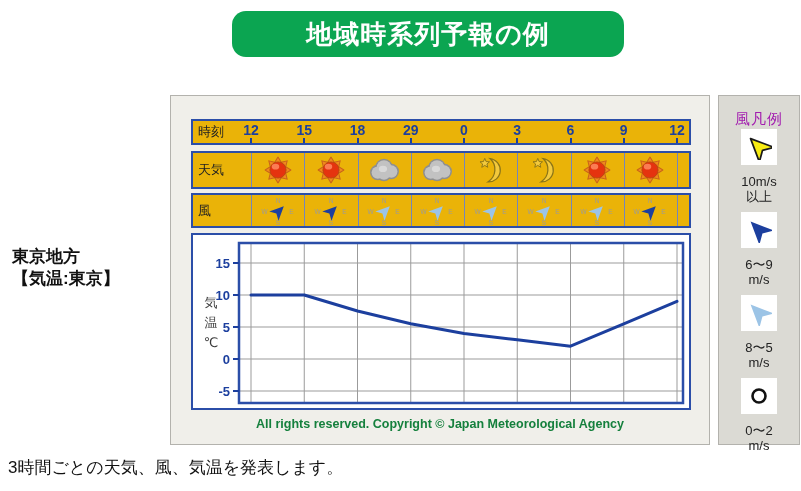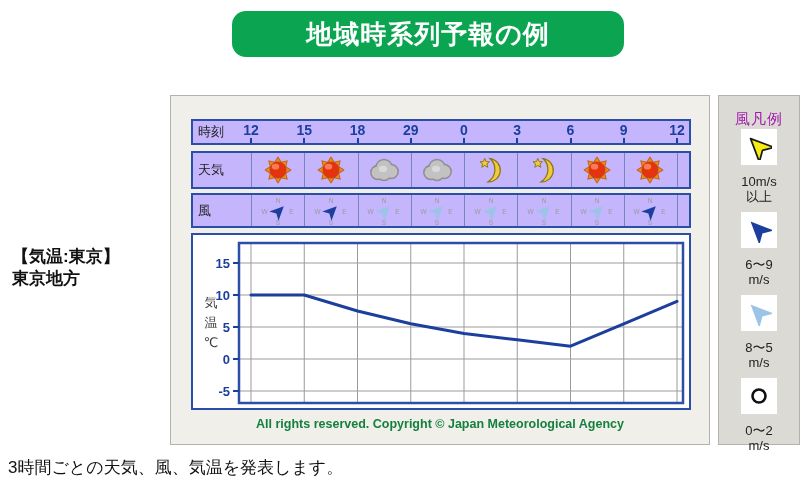--- a/index.html
+++ b/index.html
@@ -13,21 +13,21 @@
     display:flex; align-items:center; justify-content:center; letter-spacing:1px; }
 
   
   .region { left:12px; top:246px; font-size:17px; font-weight:bold; color:#111;
     line-height:1.3; }
 
   
   .panel { left:170px; top:95px; width:540px; height:350px; background:#f0efea;
     border:1px solid #b3b2ad; }
 
-  .row { position:absolute; left:20px; width:500px; background:#c4b5fd;
+  .row { position:absolute; left:20px; width:500px; background:#eab308;
     border:2px solid #2b4ea8;padding-left:24px; }
   #time-row    { top:23px;  height:26px; }
   #weather-row { top:55px;  height:38px; }
   #wind-row    { top:97px;  height:35px; }
   .row-label { position:absolute; left:5px; top:50%; transform:translateY(-50%);
     font-size:13px; color:#222; white-space:nowrap; }
 
   .time-num { position:absolute; top:1px; transform:translateX(-50%);
     color:#1c3f9e; font-weight:bold; font-size:14px; }
   .time-tick { position:absolute; bottom:0; width:2px; height:5px;
@@ -59,22 +59,22 @@
   .caption { left:8px; top:456px; font-size:17px; color:#111; }
 </style>
 </head>
 <body>
 
 <div class="abs banner">
   <span>地域時系列予報の例</span>
 </div>
 
 <div class="abs region">
+  <div>東京地方</div>
   <div>【気温:東京】</div>
-  <div>東京地方</div>
 </div>
 
 <div class="abs panel">
 
   <div class="row" id="time-row">
     <span class="row-label">時刻</span>
     <div id="time-ticks">
         <span class="time-num" style="left:58px">12</span>
    <span class="time-tick" style="left:58px"></span>
         <span class="time-num" style="left:111.25px">15</span>

